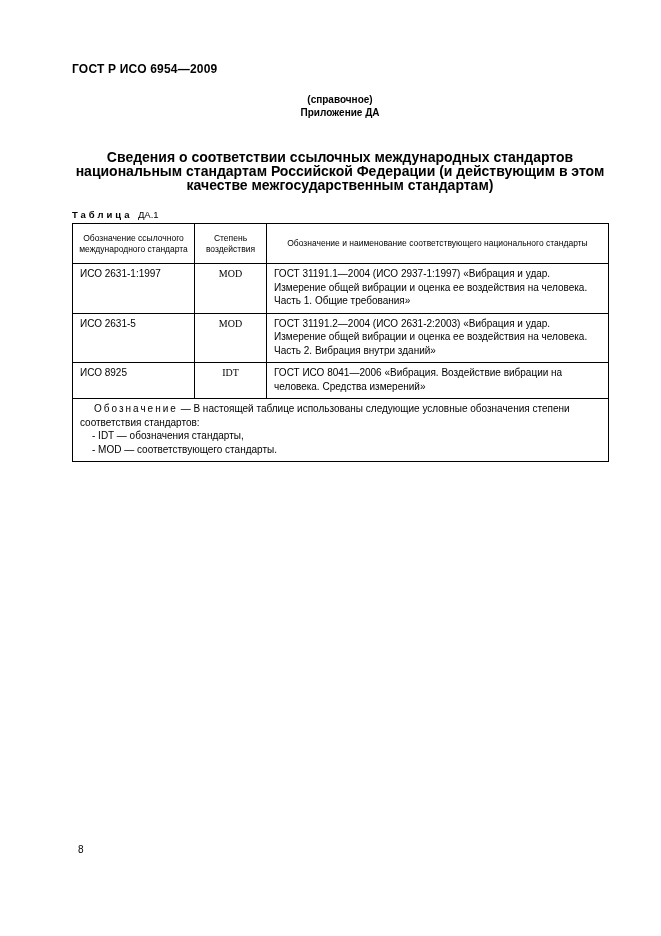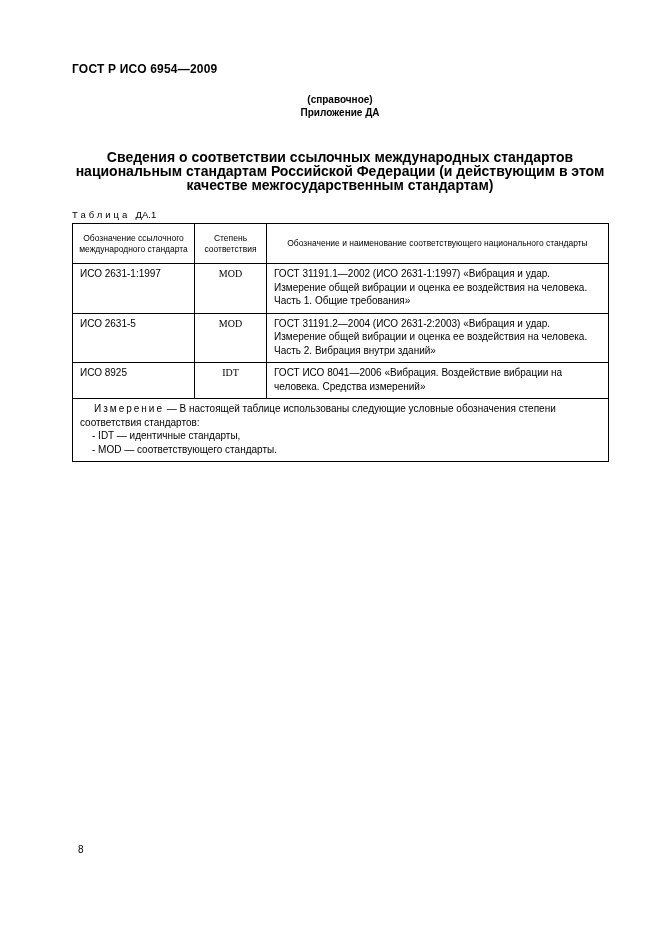--- a/index.html
+++ b/index.html
@@ -40,20 +40,21 @@
     font-size: 14px;
     font-weight: bold;
     line-height: 14px;
   }
   .table-label {
     margin-top: 17px;
     font-size: 9.5px;
   }
   .spaced {
     letter-spacing: 3px;
+    font-weight: bold;
   }
   .note-label {
     letter-spacing: 2px;
   }
   table.std-table {
     margin-top: 3px;
     border-collapse: collapse;
     width: 536px;
     table-layout: fixed;
   }
@@ -117,47 +118,47 @@
 
   <table class="std-table">
     <colgroup>
       <col class="c1">
       <col class="c2">
       <col class="c3">
     </colgroup>
     <thead>
       <tr>
         <th>Обозначение ссылочного международного стандарта</th>
-        <th>Степень соответствия</th>
+        <th>Степень воздействия</th>
         <th>Обозначение и наименование соответствующего национального стандарты</th>
       </tr>
     </thead>
     <tbody>
       <tr>
         <td>ИСО 2631-1:1997</td>
         <td class="center">MOD</td>
-        <td>ГОСТ 31191.1—2002 (ИСО 2631-1:1997) «Вибрация и удар. Измерение общей вибрации и оценка ее воздействия на человека. Часть 1. Общие требования»</td>
+        <td>ГОСТ 31191.1—2004 (ИСО 2937-1:1997) «Вибрация и удар. Измерение общей вибрации и оценка ее воздействия на человека. Часть 1. Общие требования»</td>
       </tr>
       <tr>
         <td>ИСО 2631-5</td>
         <td class="center">MOD</td>
         <td>ГОСТ 31191.2—2004 (ИСО 2631-2:2003) «Вибрация и удар. Измерение общей вибрации и оценка ее воздействия на человека. Часть 2. Вибрация внутри зданий»</td>
       </tr>
       <tr>
         <td>ИСО 8925</td>
         <td class="center">IDT</td>
         <td>ГОСТ ИСО 8041—2006 «Вибрация. Воздействие вибрации на человека. Средства измерений»</td>
       </tr>
       <tr>
         <td class="note-cell" colspan="3">
           <div class="note-par">
-            <span class="note-label">Измерение</span>
+            <span class="note-label">Обозначение</span>
             <span>— В настоящей таблице использованы следующие условные обозначения степени соответствия стандартов:</span>
           </div>
-          <div class="note-item">- IDT — идентичные стандарты,</div>
+          <div class="note-item">- IDT — обозначения стандарты,</div>
           <div class="note-item">- MOD — соответствующего стандарты.</div>
         </td>
       </tr>
     </tbody>
   </table>
 
 </div>
 
 <div class="page-number">8</div>
 

